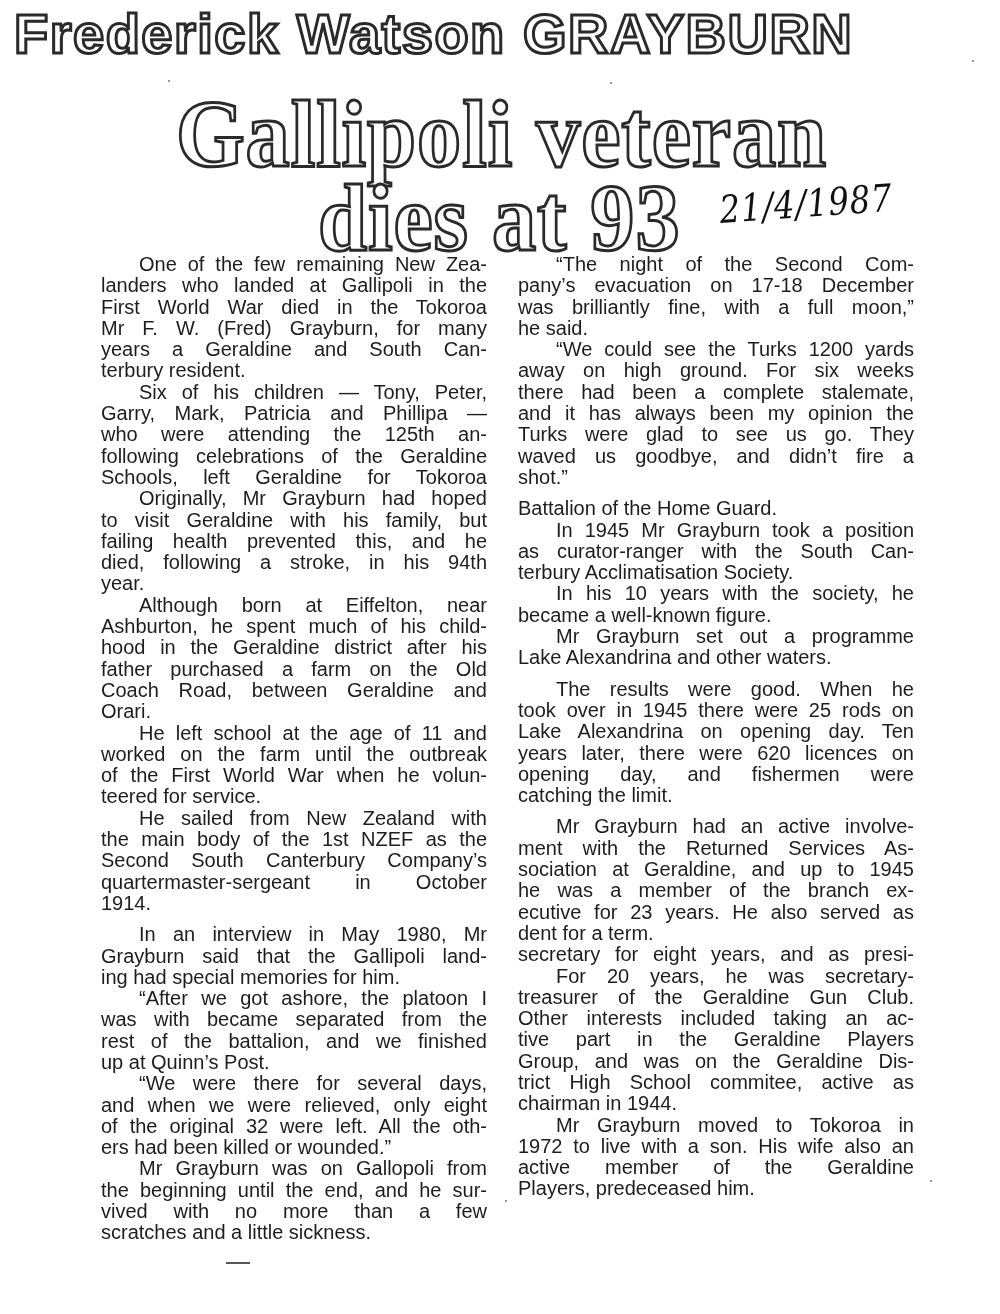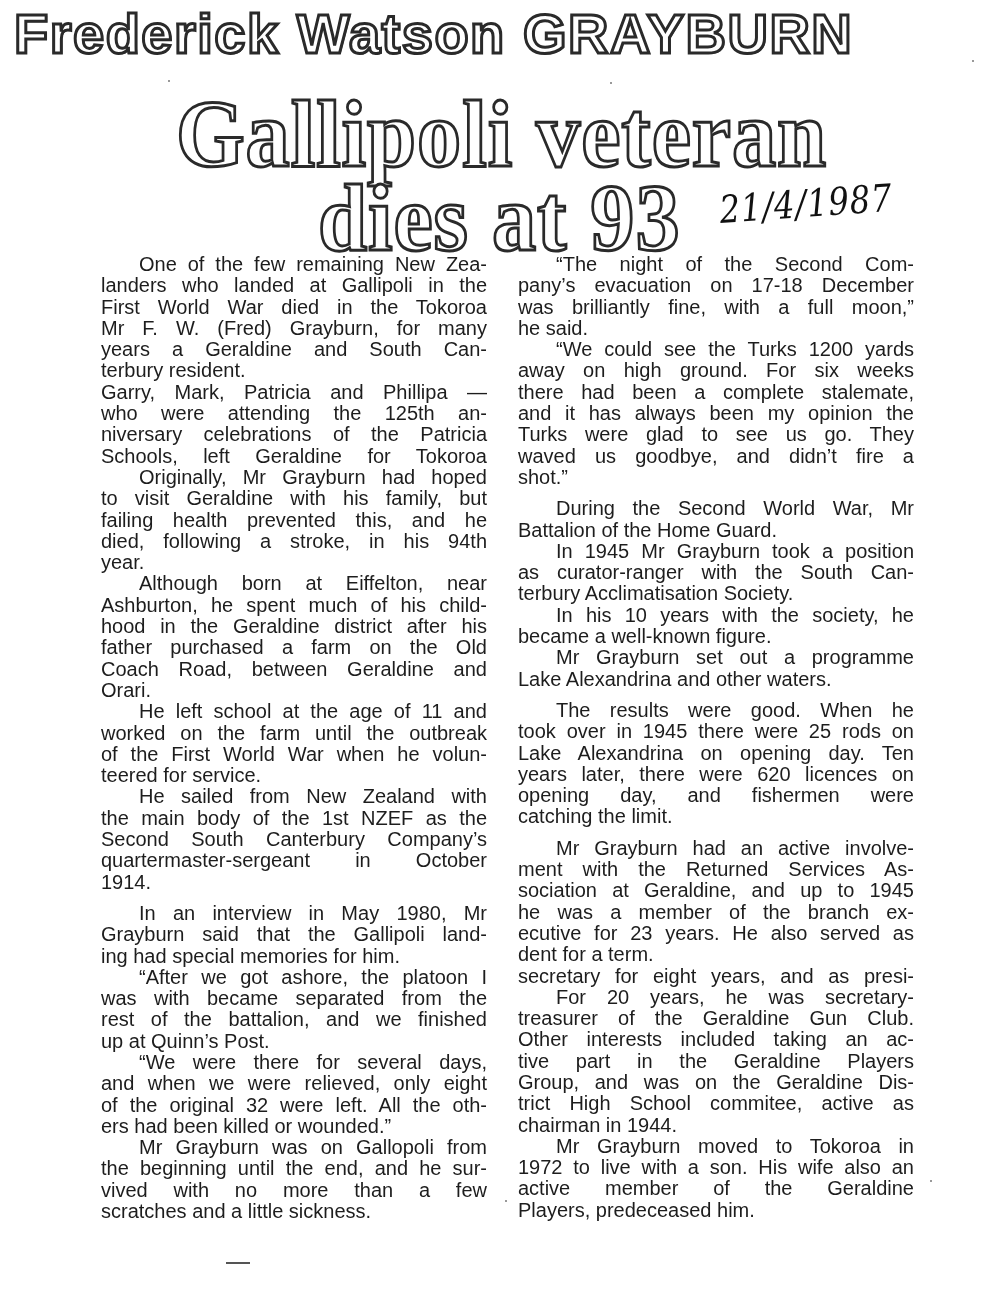--- a/index.html
+++ b/index.html
@@ -52,23 +52,24 @@
 
   <div class="handwritten-date">21/4/1987</div>
 
   <div class="col col-left">
       <span class="line indent">One of the few remaining New Zea-</span>
       <span class="line">landers who landed at Gallipoli in the</span>
       <span class="line">First World War died in the Tokoroa</span>
       <span class="line">Mr F. W. (Fred) Grayburn, for many</span>
       <span class="line">years a Geraldine and South Can-</span>
       <span class="line last">terbury resident.</span>
+      <span class="line indent">Six of his children — Tony, Peter,</span>
       <span class="line">Garry, Mark, Patricia and Phillipa —</span>
       <span class="line">who were attending the 125th an-</span>
-      <span class="line">niversary celebrations of the Patricia</span>
+      <span class="line">following celebrations of the Geraldine</span>
       <span class="line">Schools, left Geraldine for Tokoroa</span>
       <span class="line indent">Originally, Mr Grayburn had hoped</span>
       <span class="line">to visit Geraldine with his family, but</span>
       <span class="line">failing health prevented this, and he</span>
       <span class="line">died, following a stroke, in his 94th</span>
       <span class="line last">year.</span>
       <span class="line indent">Although born at Eiffelton, near</span>
       <span class="line">Ashburton, he spent much of his child-</span>
       <span class="line">hood in the Geraldine district after his</span>
       <span class="line">father purchased a farm on the Old</span>
@@ -106,21 +107,20 @@
       <span class="line">was brilliantly fine, with a full moon,”</span>
       <span class="line last">he said.</span>
       <span class="line indent">“We could see the Turks 1200 yards</span>
       <span class="line">away on high ground. For six weeks</span>
       <span class="line">there had been a complete stalemate,</span>
       <span class="line">and it has always been my opinion the</span>
       <span class="line">Turks were glad to see us go. They</span>
       <span class="line">waved us goodbye, and didn’t fire a</span>
       <span class="line last">shot.”</span>
       <span class="gap"></span>
-      <span class="line indent">During the Second World War, Mr</span>
       <span class="line last">Battalion of the Home Guard.</span>
       <span class="line indent">In 1945 Mr Grayburn took a position</span>
       <span class="line">as curator-ranger with the South Can-</span>
       <span class="line last">terbury Acclimatisation Society.</span>
       <span class="line indent">In his 10 years with the society, he</span>
       <span class="line last">became a well-known figure.</span>
       <span class="line indent">Mr Grayburn set out a programme</span>
       <span class="line last">Lake Alexandrina and other waters.</span>
       <span class="gap"></span>
       <span class="line indent">The results were good. When he</span>

